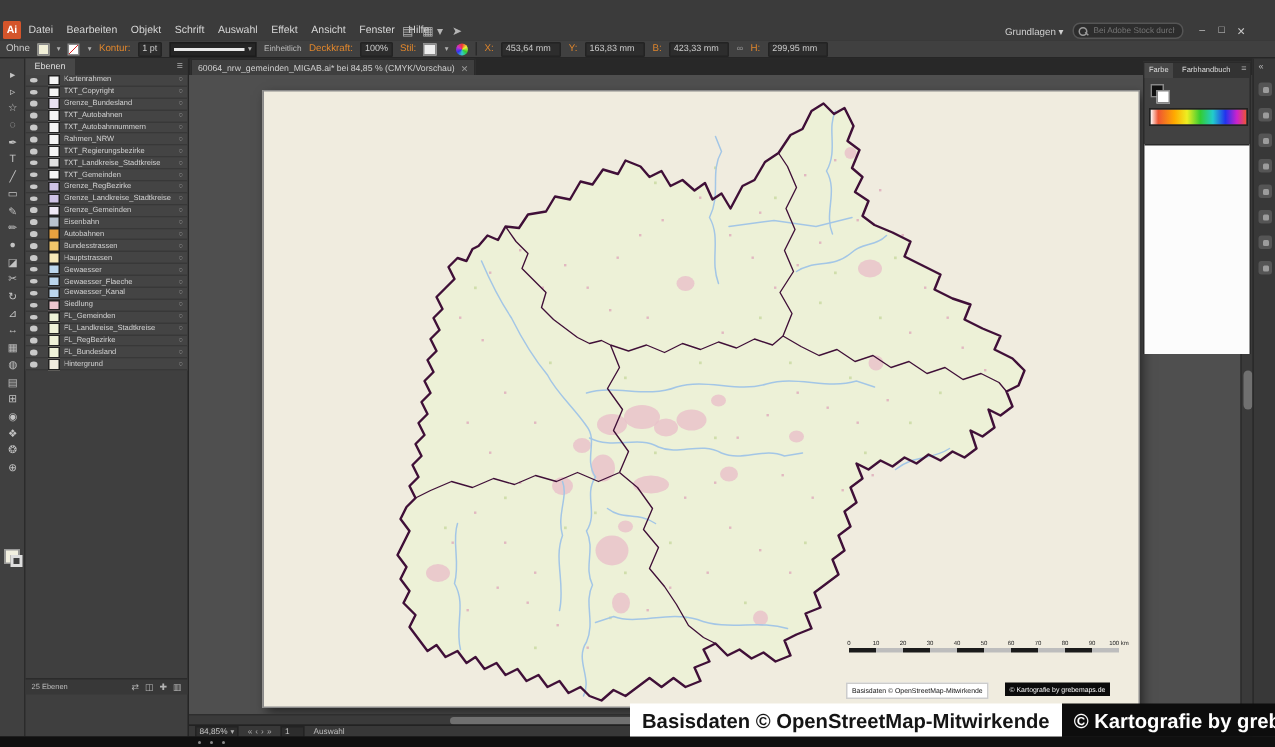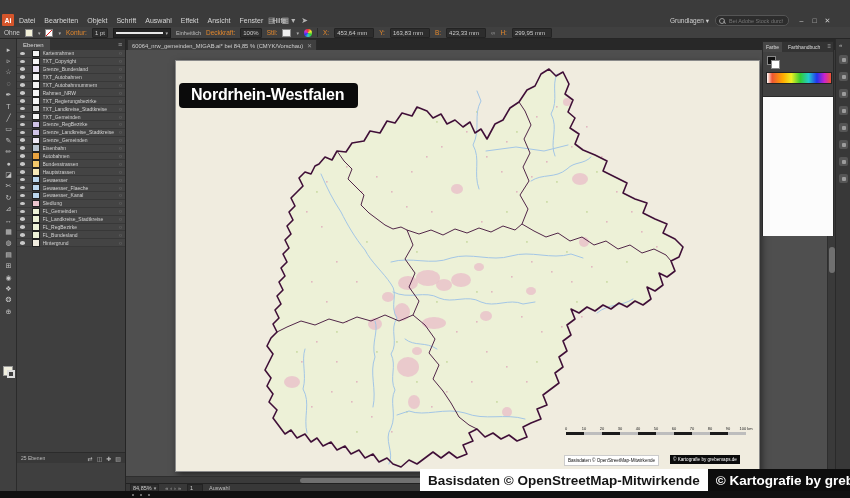--- a/index.html
+++ b/index.html
@@ -544,21 +544,20 @@
         <path d="M 310,90 L 340,86 368,90 392,84" fill="none" stroke="#a3c6e6" stroke-width="1" stroke-linecap="round"></path>
         <path d="M 161,90 L 168,100 176,108 172,118 180,126 188,134 185,144 193,152 201,158 209,164 217,168 225,166 231,169" fill="none" stroke="#401038" stroke-width="0.9" stroke-linejoin="round"></path>
         <path d="M 231,169 L 243,173 255,169 267,174 279,168 291,172 303,167 315,171 327,165 339,169 346,163" fill="none" stroke="#401038" stroke-width="0.9" stroke-linejoin="round"></path>
         <path d="M 346,163 L 352,148 344,134 353,120 347,106 354,92 348,78 355,64 349,50 343,41" fill="none" stroke="#401038" stroke-width="0.9" stroke-linejoin="round"></path>
         <path d="M 346,163 L 358,170 370,176 382,172 394,180 406,176 418,184 430,180 442,188 454,184 466,192 478,188 490,194 495,200" fill="none" stroke="#401038" stroke-width="0.9" stroke-linejoin="round"></path>
         <path d="M 231,169 L 237,184 229,198 239,212 233,226 243,240 237,254" fill="none" stroke="#401038" stroke-width="0.9" stroke-linejoin="round"></path>
         <path d="M 237,254 L 249,264 259,278 253,292 263,304 257,318 267,330 275,342 283,356 293,364 301,368" fill="none" stroke="#401038" stroke-width="0.9" stroke-linejoin="round"></path>
         <path d="M 237,254 L 223,260 209,254 195,260 181,256 167,262 153,258 139,264 125,260 111,266 101,271" fill="none" stroke="#401038" stroke-width="0.9" stroke-linejoin="round"></path>
         <path d="M 143,103 L 149,96 156,99 161,90 170,91 176,82 188,80 194,70 204,72 211,60 219,62 226,52 236,55 241,46 251,50 257,57 265,53 271,63 279,59 287,66 294,61 299,72 305,68 311,78 319,63 327,59 334,47 343,41 351,29 359,25 365,13 373,8 380,15 387,11 393,23 389,33 397,39 392,51 399,57 394,67 403,73 399,83 407,89 419,94 431,100 427,110 439,116 451,122 447,132 459,138 471,142 467,152 479,158 491,163 487,172 499,178 507,186 503,196 495,200 499,210 491,216 483,212 487,224 479,230 471,226 475,238 467,244 459,240 451,246 443,242 435,248 427,244 419,250 411,246 403,252 395,248 399,258 391,264 395,274 387,280 391,290 383,296 387,306 379,312 383,322 375,328 367,334 371,344 361,348 365,358 355,362 347,366 351,376 341,380 333,374 325,378 317,372 309,376 301,368 293,372 297,380 287,384 291,393 281,397 273,391 265,397 257,391 249,397 241,403 233,399 225,406 217,403 211,397 203,401 197,393 189,397 183,389 175,393 169,385 161,389 155,381 147,385 141,377 135,381 129,373 121,377 115,369 109,373 103,365 97,357 101,349 93,341 97,333 91,325 95,317 89,309 93,301 97,293 91,285 95,277 101,271 97,263 103,257 99,249 105,243 101,235 107,229 103,221 109,215 105,207 111,201 107,193 113,187 109,179 115,173 111,165 117,159 113,151 119,145 115,137 121,131 127,125 123,117 129,111 135,113 139,105 Z" fill="none" stroke="#401038" stroke-width="1.6" stroke-linejoin="round"></path>
       </svg>
-    <div class="abs" id="map-title">Nordrhein-Westfalen</div>
     <div class="abs" id="scalebar">
         <div class="scale-seg" style="left: 0px; width: 18px; background: rgb(27, 27, 27);"></div>
         <div class="scale-seg" style="left: 18px; width: 18px; background: rgb(189, 189, 189);"></div>
         <div class="scale-seg" style="left: 36px; width: 18px; background: rgb(27, 27, 27);"></div>
         <div class="scale-seg" style="left: 54px; width: 18px; background: rgb(189, 189, 189);"></div>
         <div class="scale-seg" style="left: 72px; width: 18px; background: rgb(27, 27, 27);"></div>
         <div class="scale-seg" style="left: 90px; width: 18px; background: rgb(189, 189, 189);"></div>
         <div class="scale-seg" style="left: 108px; width: 18px; background: rgb(27, 27, 27);"></div>
         <div class="scale-seg" style="left: 126px; width: 18px; background: rgb(189, 189, 189);"></div>
         <div class="scale-seg" style="left: 144px; width: 18px; background: rgb(27, 27, 27);"></div>

